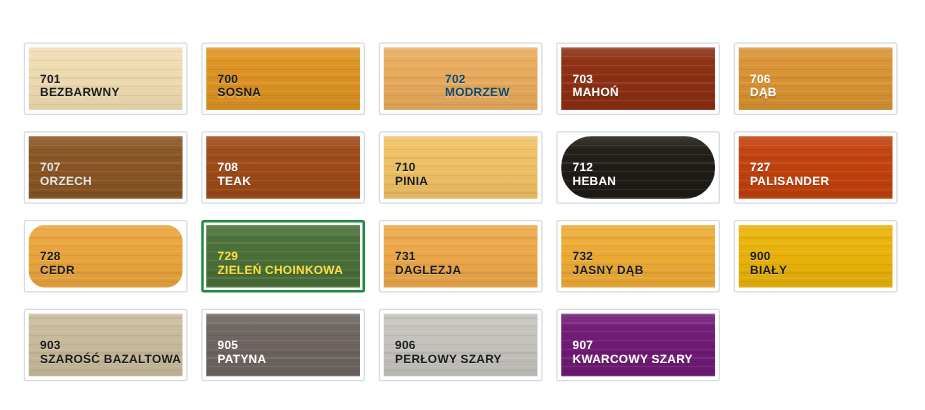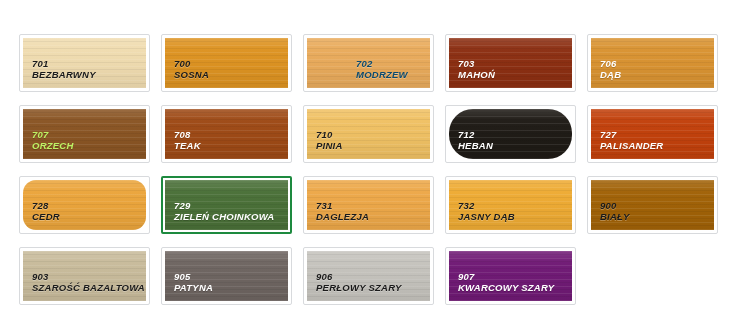--- a/index.html
+++ b/index.html
@@ -15,21 +15,20 @@
     font-family: "Liberation Sans", sans-serif;
     -webkit-font-smoothing: antialiased;
   }
 
   #palette {
     position: relative;
     width: 740px;
     height: 328px;
     box-sizing: border-box;
     padding: 34px 0 0 19px;
-    font-style: italic;
   }
 
   .grid {
     display: grid;
     grid-template-columns: repeat(5, 131px);
     grid-auto-rows: 58px;
     column-gap: 11px;
     row-gap: 13px;
   }
 
@@ -158,21 +157,21 @@
       <div class="swatch">
         <div class="chip" style="background: rgb(217, 147, 50);">
           <div class="caption" style="color: rgb(255, 255, 255);">
             <span class="code">706</span>
             <span class="name">DĄB</span>
           </div>
         </div>
       </div>
       <div class="swatch">
         <div class="chip" style="background: rgb(138, 85, 36);">
-          <div class="caption" style="color: #bef264;">
+          <div class="caption" style="color: #e5e5e5;">
             <span class="code">707</span>
             <span class="name">ORZECH</span>
           </div>
         </div>
       </div>
       <div class="swatch">
         <div class="chip" style="background: rgb(158, 74, 22);">
           <div class="caption" style="color: rgb(255, 255, 255);">
             <span class="code">708</span>
             <span class="name">TEAK</span>
@@ -206,21 +205,21 @@
       <div class="swatch">
         <div class="chip" style="background: rgb(235, 165, 60); border-radius: 13px;">
           <div class="caption dark-text" style="color: rgb(26, 26, 26);">
             <span class="code">728</span>
             <span class="name">CEDR</span>
           </div>
         </div>
       </div>
       <div class="swatch selected" aria-selected="true">
         <div class="chip" style="background: rgb(74, 112, 56);">
-          <div class="caption" style="color: #ffffff; margin-top: 37px;">
+          <div class="caption" style="color: #fde047; margin-top: 37px;">
             <span class="code">729</span>
             <span class="name">ZIELEŃ CHOINKOWA</span>
           </div>
         </div>
       </div>
       <div class="swatch">
         <div class="chip" style="background: rgb(237, 168, 73);">
           <div class="caption dark-text" style="color: rgb(26, 26, 26);">
             <span class="code">731</span>
             <span class="name">DAGLEZJA</span>
@@ -229,21 +228,21 @@
       </div>
       <div class="swatch">
         <div class="chip" style="background: rgb(238, 171, 52);">
           <div class="caption dark-text" style="color: rgb(26, 26, 26);">
             <span class="code">732</span>
             <span class="name">JASNY DĄB</span>
           </div>
         </div>
       </div>
       <div class="swatch">
-        <div class="chip" style="background: #a16207;">
+        <div class="chip" style="background: #eab308;">
           <div class="caption dark-text" style="color: rgb(26, 26, 26);">
             <span class="code">900</span>
             <span class="name">BIAŁY</span>
           </div>
         </div>
       </div>
       <div class="swatch">
         <div class="chip" style="background: rgb(200, 187, 155);">
           <div class="caption dark-text" style="color: rgb(26, 26, 26);">
             <span class="code">903</span>

